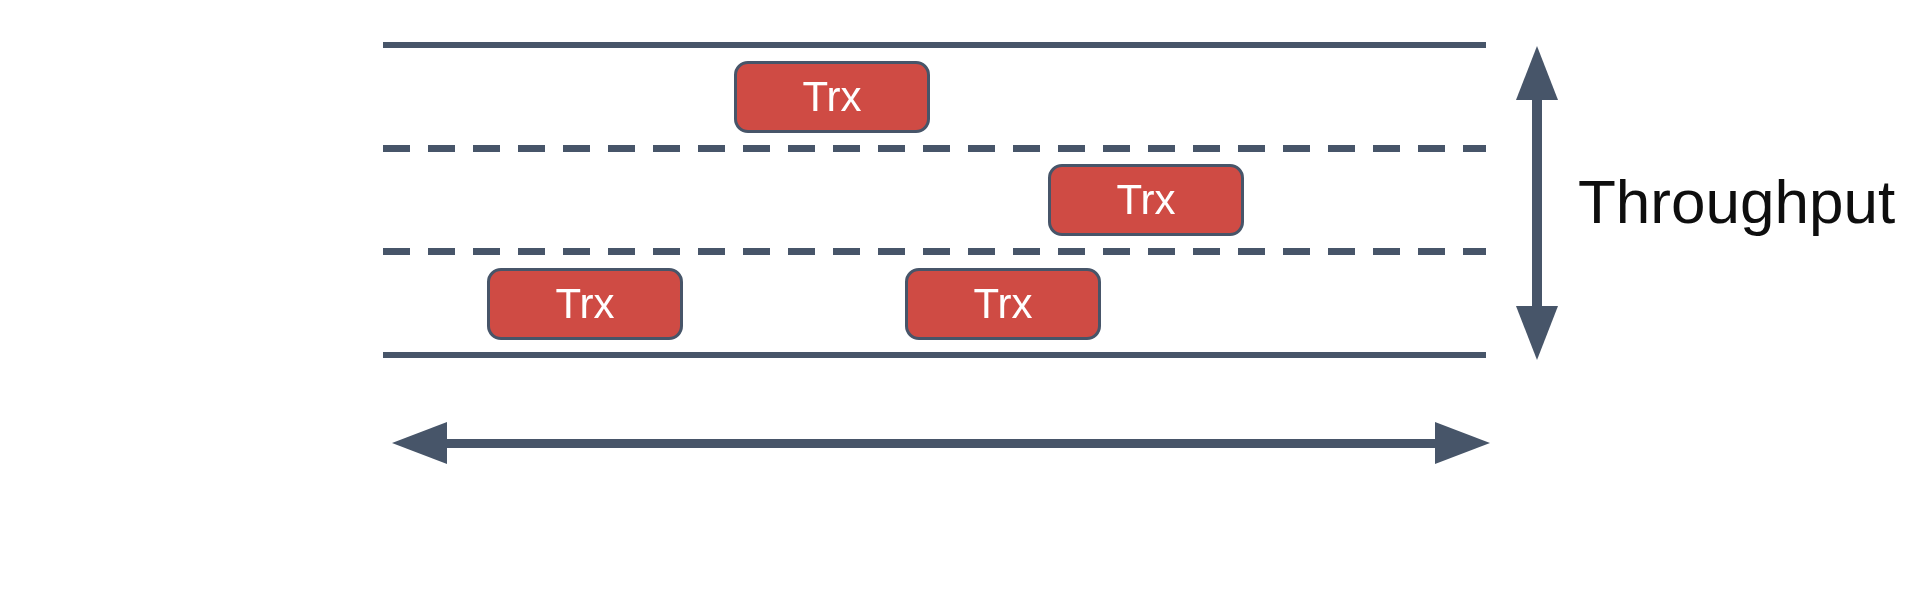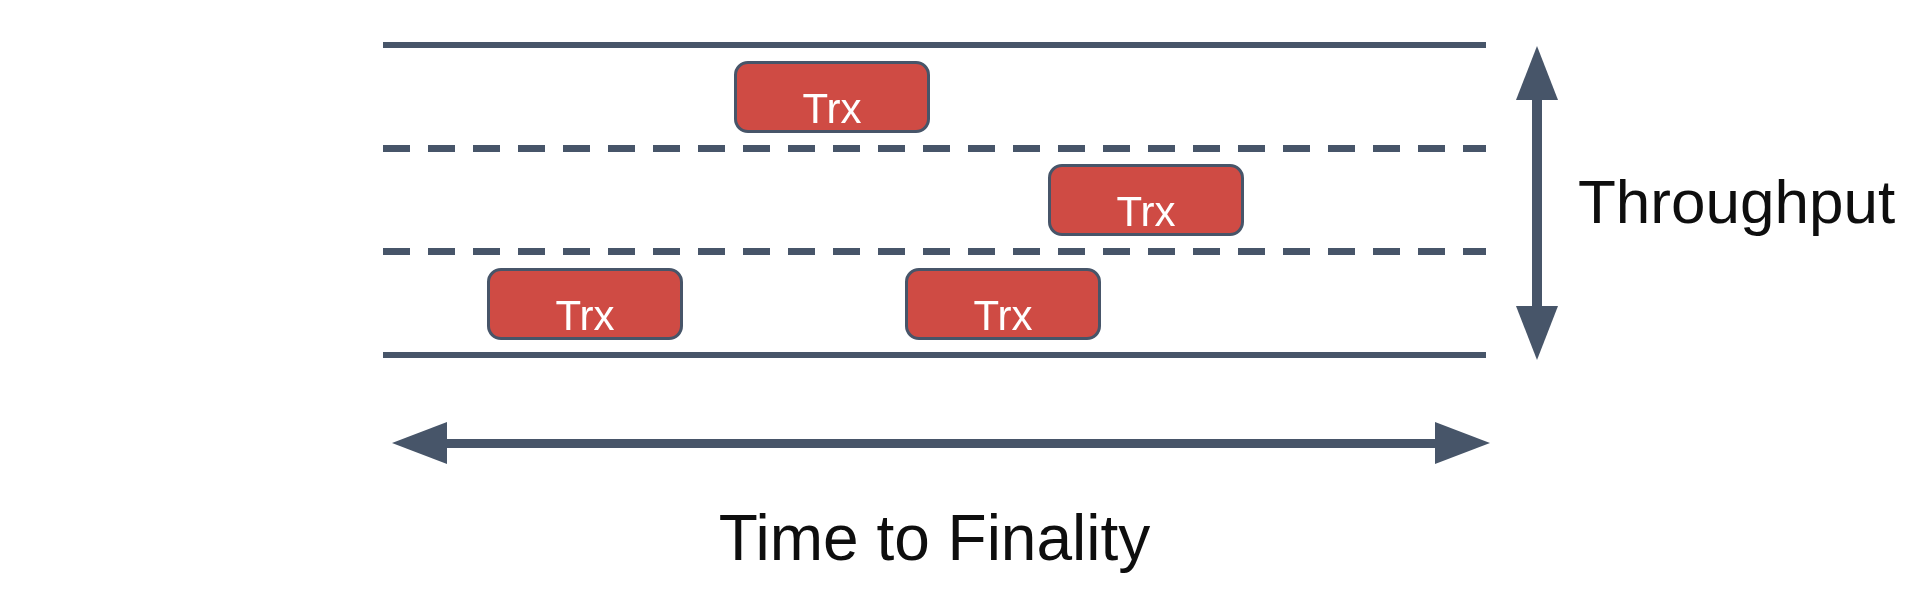--- a/index.html
+++ b/index.html
@@ -44,21 +44,21 @@
   
   .trx {
     position: absolute;
     width: 196px;
     height: 72px;
     box-sizing: border-box;
     background: var(--trx-fill, #CF4B44);
     border: 3px solid var(--trx-border, #475569);
     border-radius: 14px;
     display: flex;
-    align-items: flex-end;
+    align-items: center;
     justify-content: center;
   }
   .trx span {
     color: var(--trx-text, #ffffff);
     font-size: 42px;
     line-height: 1;
   }
   .trx-1 { left: 734px;  top: 61px; }
   .trx-2 { left: 1048px; top: 164px; }
   .trx-3 { left: 487px;  top: 268px; }
@@ -171,15 +171,14 @@
     <div class="varrow-head-bottom"></div>
   </div>
 
   <div>
     <div class="harrow-head-left"></div>
     <div class="harrow-shaft"></div>
     <div class="harrow-head-right"></div>
   </div>
 
   <div class="throughput-label">Throughput</div>
-  <div class="ttf-label">Time to Finality</div>
 
 </div>
 
 </body></html>

